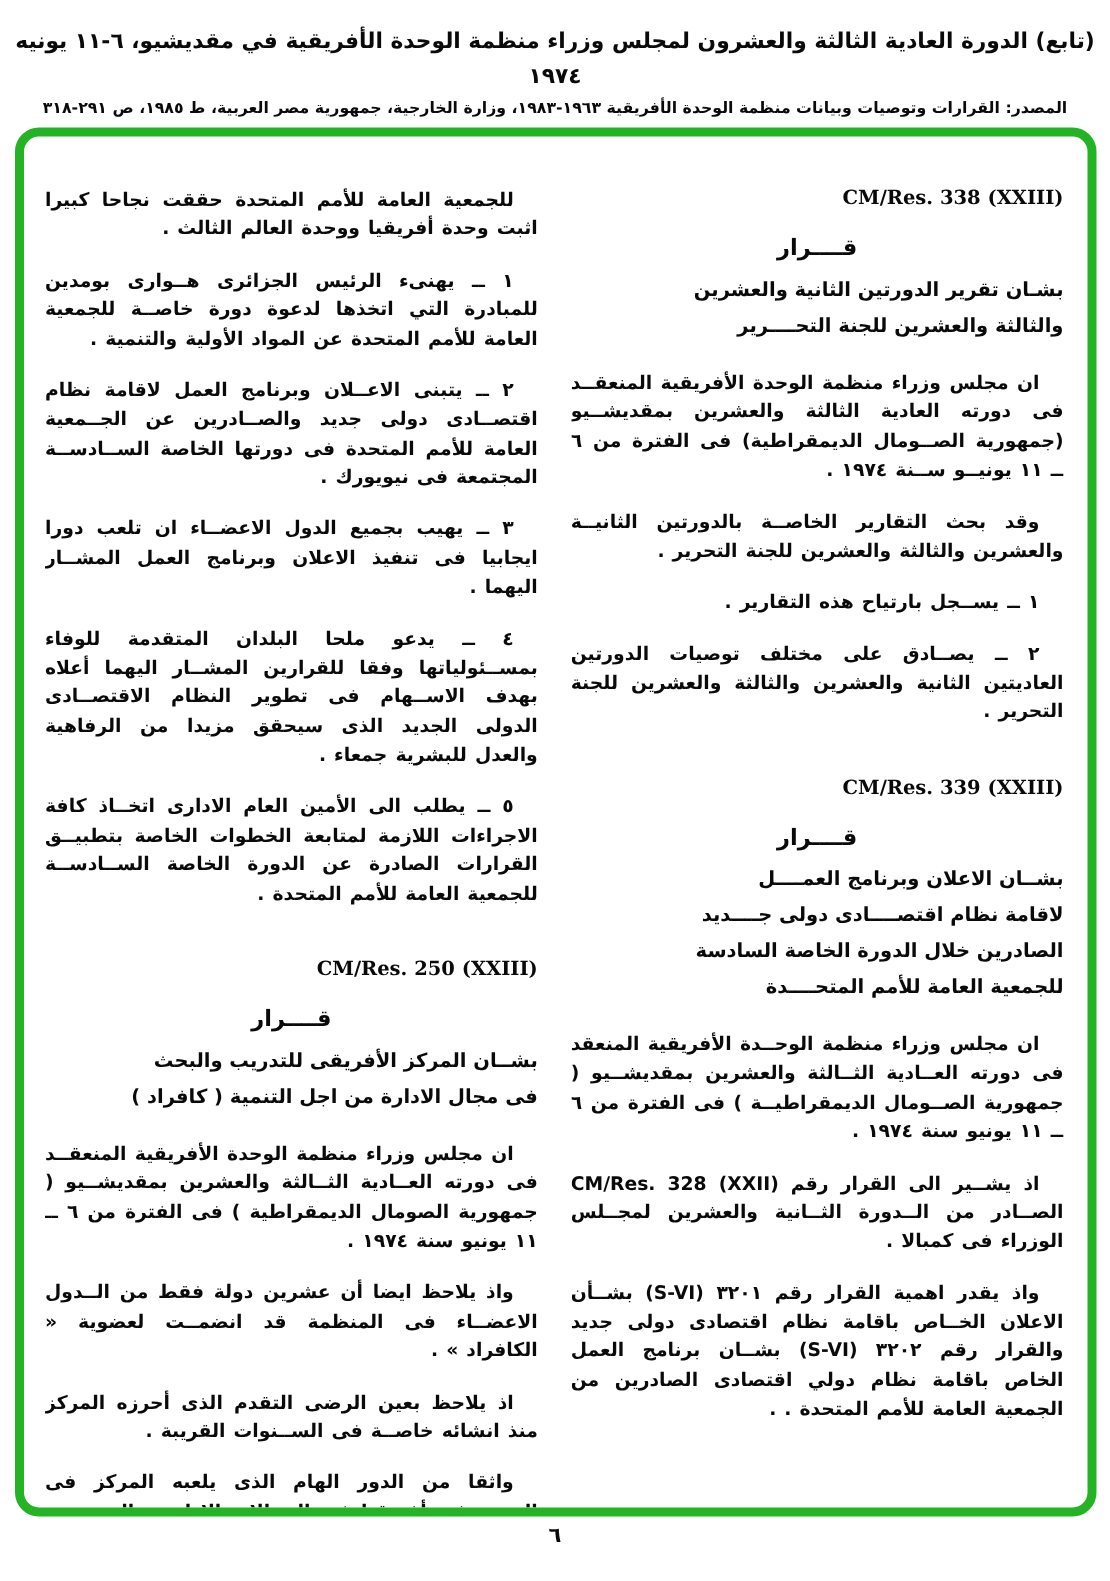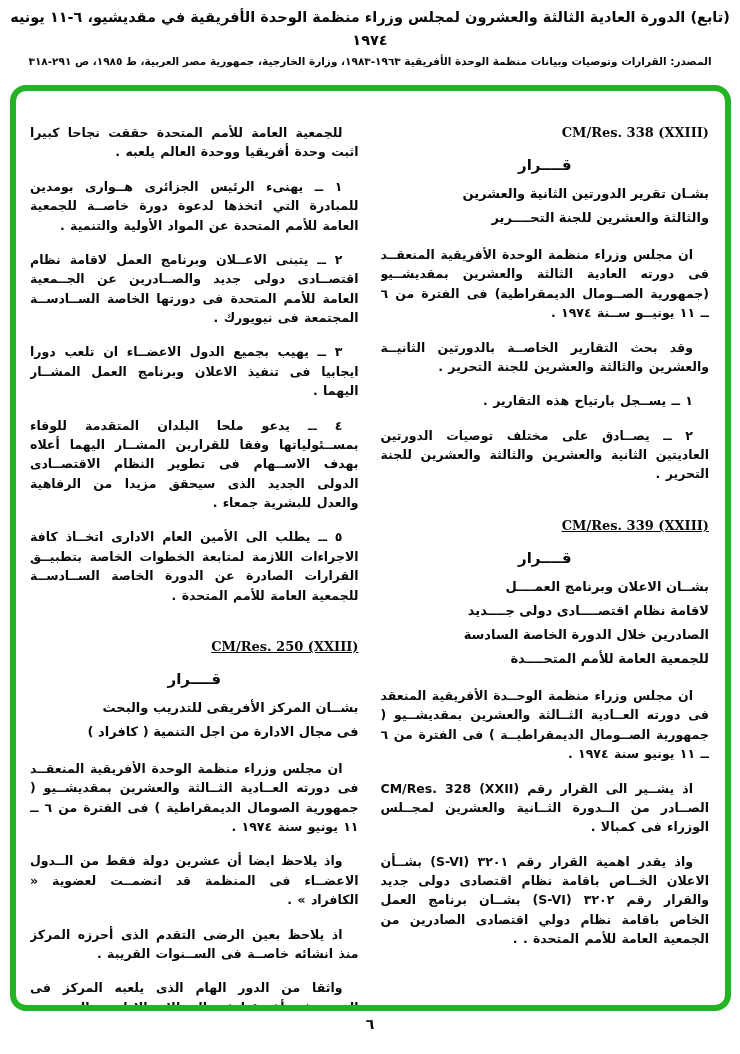--- a/index.html
+++ b/index.html
@@ -8,21 +8,21 @@
   body {
     background:var(--paper);
     color:var(--ink);
     font-family:"DejaVu Sans", sans-serif;
     font-weight:bold;
     direction:rtl;
     position:relative;
     overflow:hidden;
   }
   
-  .page-header { padding-top:6px; text-align:center; }
+  .page-header { padding-top:17px; text-align:center; }
   .header-line1 { font-size:14.5px; line-height:1.6; letter-spacing:.2px; }
   .header-line2 { font-size:10.5px; line-height:1.9; letter-spacing:.2px; }
   
   .document-frame {
     position:absolute;
     top:85px; left:10px;
     width:721px; height:926px;
     border:6px solid var(--green);
     border-radius:16px;
     background:var(--paper);
@@ -38,21 +38,21 @@
   
   .res-ref {
     direction:ltr;
     text-align:right;
     font-family:"DejaVu Serif", serif;
     font-weight:bold;
     font-size:13px;
     margin:12px 0 4px;
     unicode-bidi:embed;
   }
-  .res-ref.spaced { margin-top:34px;text-decoration:underline; }
+  .res-ref.spaced { margin-top:34px; }
   .res-title {
     text-align:center;
     font-size:15px;
     margin:16px 0 8px;
   }
   .res-subtitle { text-align:right; }
   .res-subtitle .subtitle-line {
     font-size:13px;
     line-height:1.85;
   }
@@ -105,21 +105,21 @@
         <div class="subtitle-line">الصادرين خلال الدورة الخاصة السادسة</div>
         <div class="subtitle-line">للجمعية العامة للأمم المتحــــدة</div>
       </div>
       <p class="para">ان مجلس وزراء منظمة الوحــدة الأفريقية المنعقد فى دورته العــادية الثــالثة والعشرين بمقديشــيو ( جمهورية الصــومال الديمقراطيــة ) فى الفترة من ٦ ــ ١١ يونيو سنة ١٩٧٤ .</p>
       <p class="para">اذ يشــير الى القرار رقم CM/Res. 328 (XXII) الصــادر من الــدورة الثــانية والعشرين لمجــلس الوزراء فى كمبالا .</p>
       <p class="para">واذ يقدر اهمية القرار رقم ٣٢٠١ (S-VI) بشــأن الاعلان الخــاص باقامة نظام اقتصادى دولى جديد والقرار رقم ٣٢٠٢ (S-VI) بشــان برنامج العمل الخاص باقامة نظام دولي اقتصادى الصادرين من الجمعية العامة للأمم المتحدة . .</p>
 
     </section>
 
     <section class="col">
-      <p class="para first">للجمعية العامة للأمم المتحدة حققت نجاحا كبيرا اثبت وحدة أفريقيا ووحدة العالم يلعبه .</p>
+      <p class="para first">للجمعية العامة للأمم المتحدة حققت نجاحا كبيرا اثبت وحدة أفريقيا ووحدة العالم الثالث .</p>
       <p class="para">١ ــ يهنىء الرئيس الجزائرى هــوارى بومدين للمبادرة التي اتخذها لدعوة دورة خاصــة للجمعية العامة للأمم المتحدة عن المواد الأولية والتنمية .</p>
       <p class="para">٢ ــ يتبنى الاعــلان وبرنامج العمل لاقامة نظام اقتصــادى دولى جديد والصــادرين عن الجــمعية العامة للأمم المتحدة فى دورتها الخاصة الســادســة المجتمعة فى نيويورك .</p>
       <p class="para">٣ ــ يهيب بجميع الدول الاعضــاء ان تلعب دورا ايجابيا فى تنفيذ الاعلان وبرنامج العمل المشــار اليهما .</p>
       <p class="para">٤ ــ يدعو ملحا البلدان المتقدمة للوفاء بمســئولياتها وفقا للقرارين المشــار اليهما أعلاه بهدف الاســهام فى تطوير النظام الاقتصــادى الدولى الجديد الذى سيحقق مزيدا من الرفاهية والعدل للبشرية جمعاء .</p>
       <p class="para">٥ ــ يطلب الى الأمين العام الادارى اتخــاذ كافة الاجراءات اللازمة لمتابعة الخطوات الخاصة بتطبيــق القرارات الصادرة عن الدورة الخاصة الســادســة للجمعية العامة للأمم المتحدة .</p>
 
       <div class="res-ref spaced">CM/Res. 250 (XXIII)</div>
       <h2 class="res-title">قــــرار</h2>
       <div class="res-subtitle">
         <div class="subtitle-line">بشــان المركز الأفريقى للتدريب والبحث</div>

